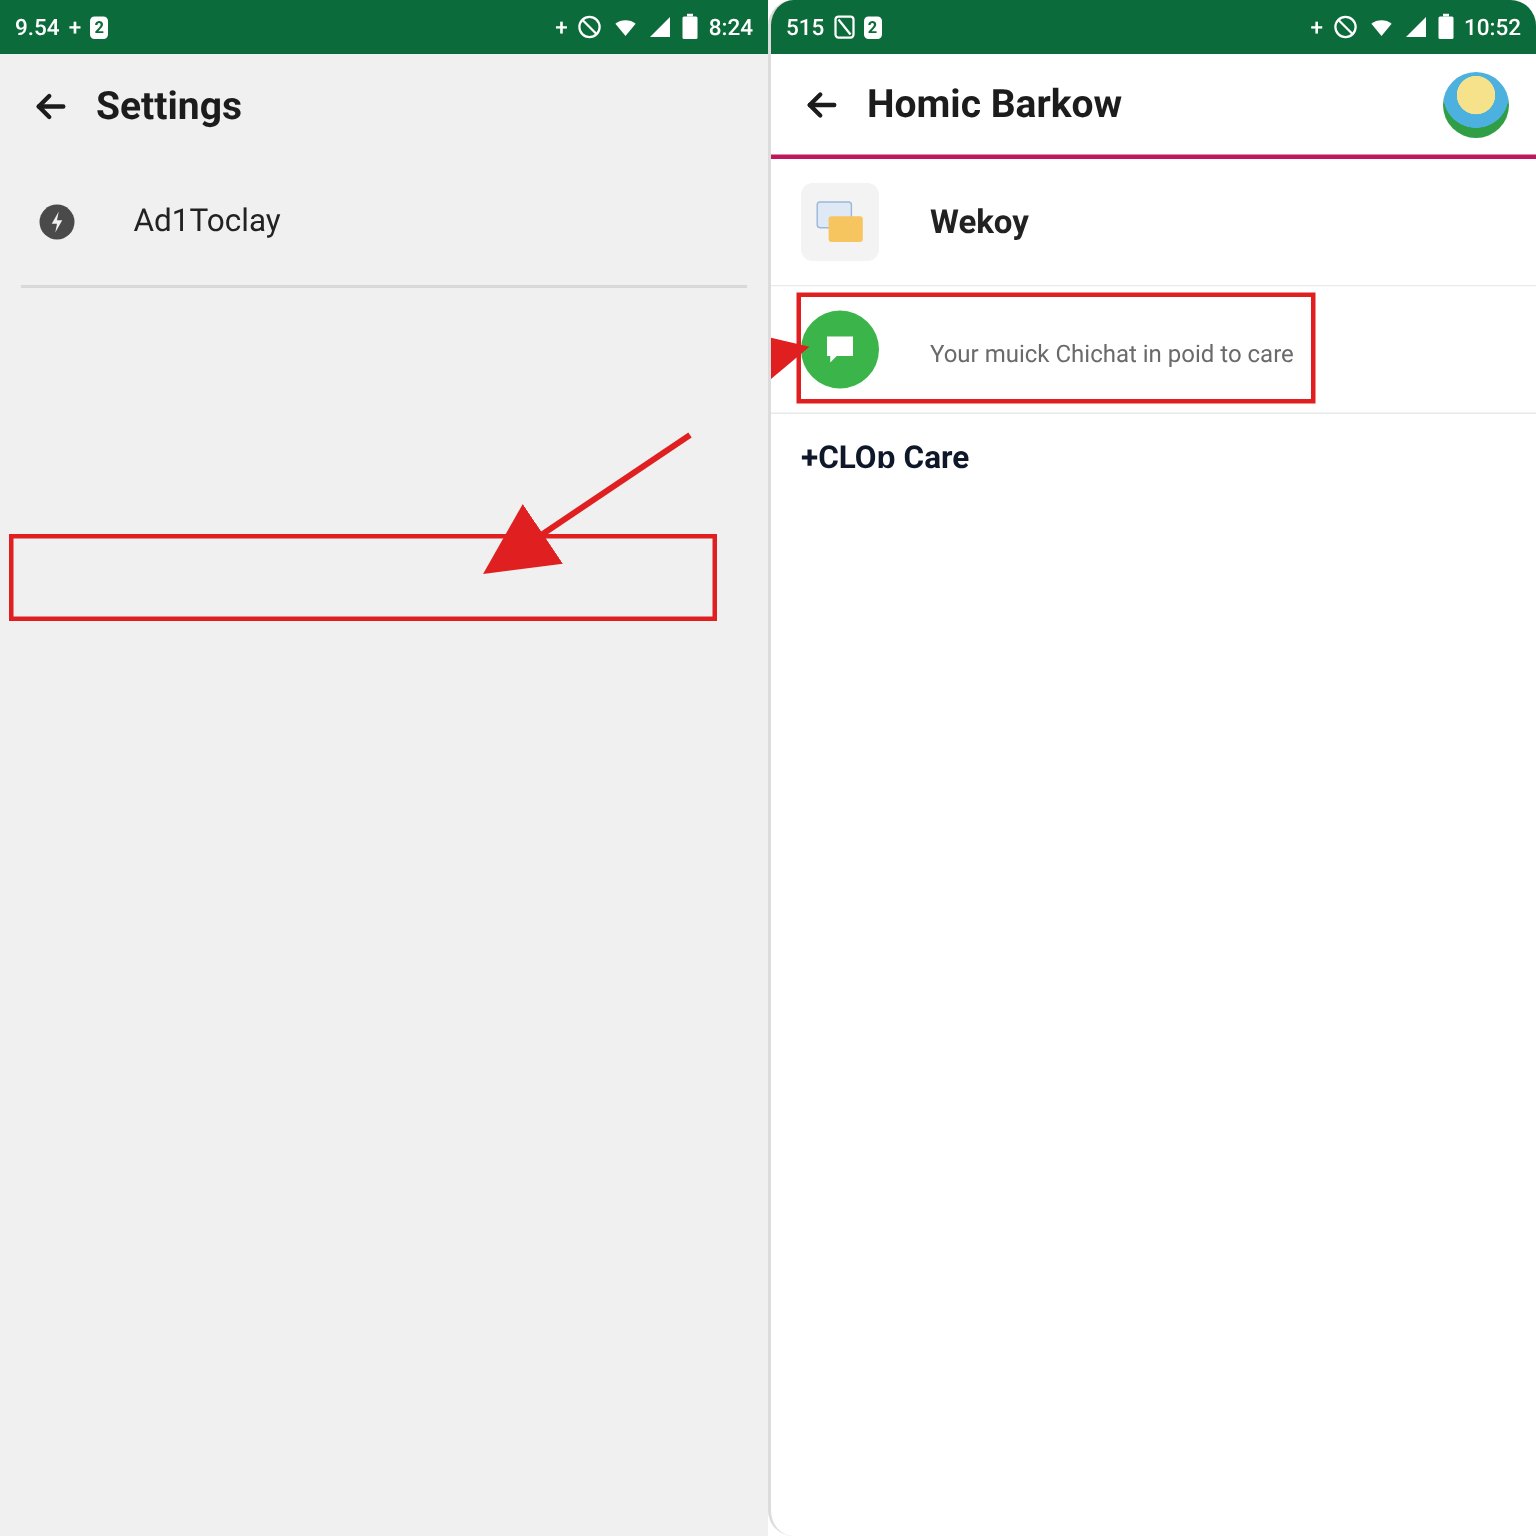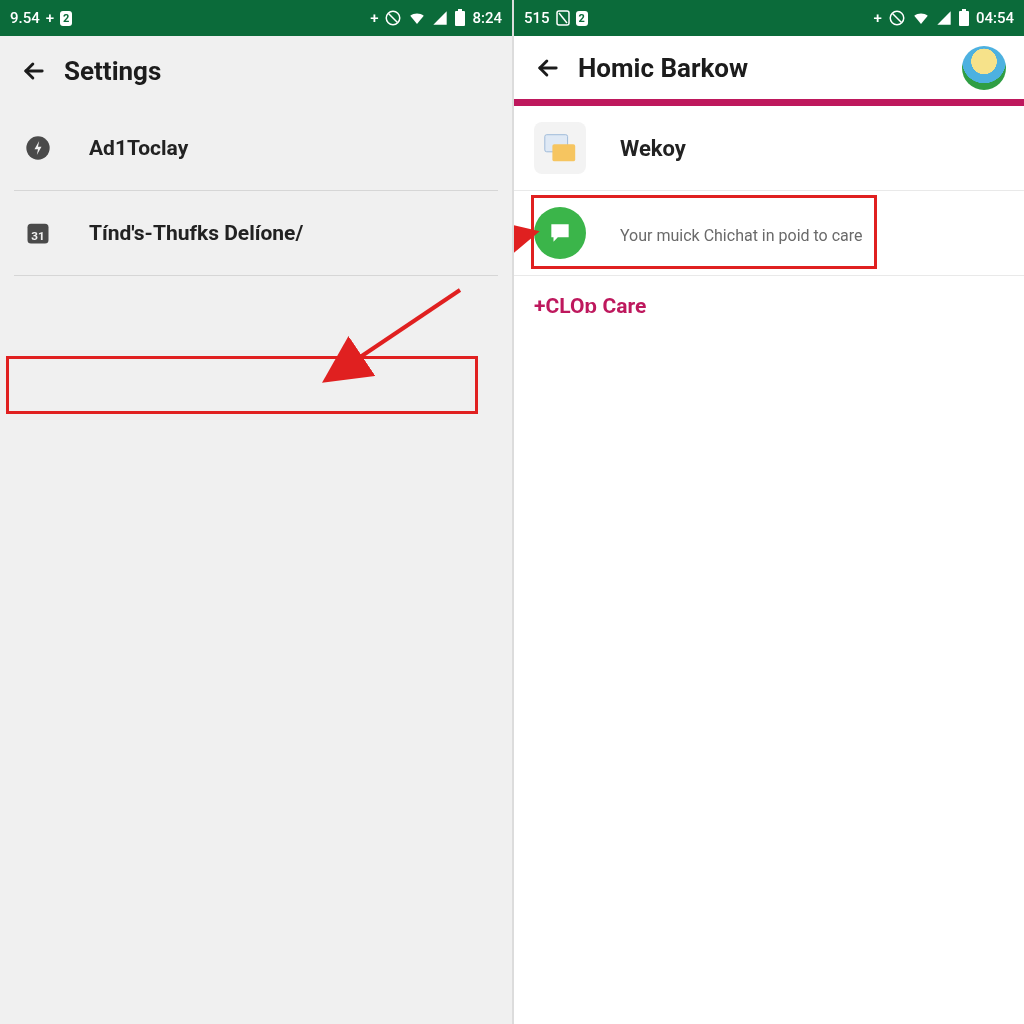--- a/index.html
+++ b/index.html
@@ -1,53 +1,53 @@
 <!DOCTYPE html>
 <html><head>
 <meta charset="utf-8">
 <style>
   * { box-sizing: border-box; margin: 0; padding: 0; }
   html, body { width: 1024px; height: 1024px; font-family: Roboto, "Helvetica Neue", Arial, sans-serif; background: #fff; }
   .wrap { display: flex; width: 1024px; height: 1024px; }
   .pane { position: relative; width: 512px; height: 1024px; background: #f0f0f0; overflow: hidden; }
-  .pane.right { background: #fff; border-left: 2px solid #dcdcdc; }
+  .pane.right { background: #fff; border-left: 2px solid #dcdcdc; border-radius: 17px; }
 
   
   .statusbar { height: 30px; background: #0b6b3a; color: #fff; display: flex; align-items: center; justify-content: space-between; padding: 18px 10px; font-size: 15px; font-weight: 500; }
   .statusbar .sb-left, .statusbar .sb-right { display: flex; align-items: center; gap: 6px; }
   .statusbar .badge { background: #fff; color: #0b6b3a; font-size: 11px; font-weight: 700; padding: 1px 3px; border-radius: 3px; }
   .sb-icon { display: inline-flex; }
 
   
   .appbar { height: 70px; display: flex; align-items: center; padding: 0 18px; gap: 14px; }
-  .appbar.right { border-bottom: 7px solid #be185d; background: #fff; }
+  .appbar.right { border-bottom: 3px solid #be185d; background: #fff; }
   .back { width: 32px; height: 32px; display: flex; align-items: center; justify-content: center; cursor: pointer; }
   .title { font-size: 26px; font-weight: 700; color: #1c1c1c; }
   .avatar { width: 44px; height: 44px; border-radius: 50%; background: radial-gradient(circle at 50% 35%, #f6e28a 0 35%, #4db1e0 36% 60%, #2f9e44 61% 100%); margin-left: auto; }
 
   
   .list { }
   .row { display: flex; align-items: center; height: 84px; padding: 0 22px; gap: 35px; cursor: pointer; }
   .row .icon { width: 32px; height: 32px; display: flex; align-items: center; justify-content: center; color: #3c3c3c; }
-  .row .label { font-size: 21px; font-weight: 700; color: #222; }
+  .row .label { font-size: 21px; font-weight: 400; color: #222; }
   .divider { height: 1px; background: #d6d6d6; margin: 0 14px; }
 
   
   .hl { position: absolute; border: 3px solid #e02020; pointer-events: none; }
 
   
   .overlay { position: absolute; inset: 0; pointer-events: none; }
 
   
   .card { display: flex; align-items: center; gap: 34px; padding: 16px 20px; border-bottom: 1px solid #e9e9e9; background: #fff; cursor: pointer; }
   .card .thumb { width: 52px; height: 52px; border-radius: 8px; background: #f3f3f3; display: flex; align-items: center; justify-content: center; }
   .card .thumb.green { border-radius: 50%; background: #3bb54a; }
   .card .txt .t1 { font-size: 22px; font-weight: 700; color: #222; }
   .card .txt .t2 { font-size: 16px; color: #6a6a6a; margin-top: 4px; }
-  .addrow { padding: 18px 20px; font-size: 21px; font-weight: 700; color: #be185d; cursor: pointer; }
+  .addrow { padding: 18px 20px; font-size: 21px; font-weight: 700; color: #0f172a; cursor: pointer; }
 
   svg { display: block; }
 </style>
 </head>
 <body>
 
 <div class="wrap">
 
   <div class="pane left">
     <div class="statusbar">
@@ -102,29 +102,20 @@
               <path d="M13 6l-4 7h3l-1 5 4-7h-3l1-5z" fill="#f0f0f0"></path>
             </svg>
         </span>
         <span class="label">Ad1Toclay</span>
       </div>
 
 
 
       <div class="divider"></div>
 
-      <div class="row">
-        <span class="icon">
-          <svg width="28" height="28" viewBox="0 0 24 24" fill="#4a4a4a">
-              <rect x="3" y="4" width="18" height="17" rx="3"></rect>
-              <text x="12" y="18" font-size="10" text-anchor="middle" fill="#f0f0f0" font-weight="700">31</text>
-            </svg>
-        </span>
-        <span class="label">Tínd's-Thufks Delíone/</span>
-      </div>
 
       <div class="divider"></div>
 
     </div>
 
     <div class="hl" style="left:6px; top:356px; width:472px; height:58px;"></div>
 
     <svg class="overlay" width="512" height="1024">
       <defs>
           <marker id="ahL" markerWidth="12" markerHeight="12" refX="9" refY="6" orient="auto">
@@ -164,21 +155,21 @@
           <svg width="16" height="16" viewBox="0 0 24 24" fill="#fff">
               <path d="M2 22h20L22 2 2 22z"></path>
             </svg>
         </span>
         <span class="sb-icon">
           <svg width="12" height="18" viewBox="0 0 12 18" fill="#fff">
               <rect x="1" y="2" width="10" height="15" rx="1"></rect>
               <rect x="4" y="0" width="4" height="2"></rect>
             </svg>
         </span>
-        <span>04:54</span>
+        <span>10:52</span>
       </div>
     </div>
 
     <div class="appbar right">
       <div class="back">
         <svg width="28" height="28" viewBox="0 0 24 24" fill="none" stroke="#1c1c1c" stroke-width="2.5" stroke-linecap="round" stroke-linejoin="round">
             <path d="M19 12H5"></path>
             <path d="M11 18l-6-6 6-6"></path>
           </svg>
       </div>

